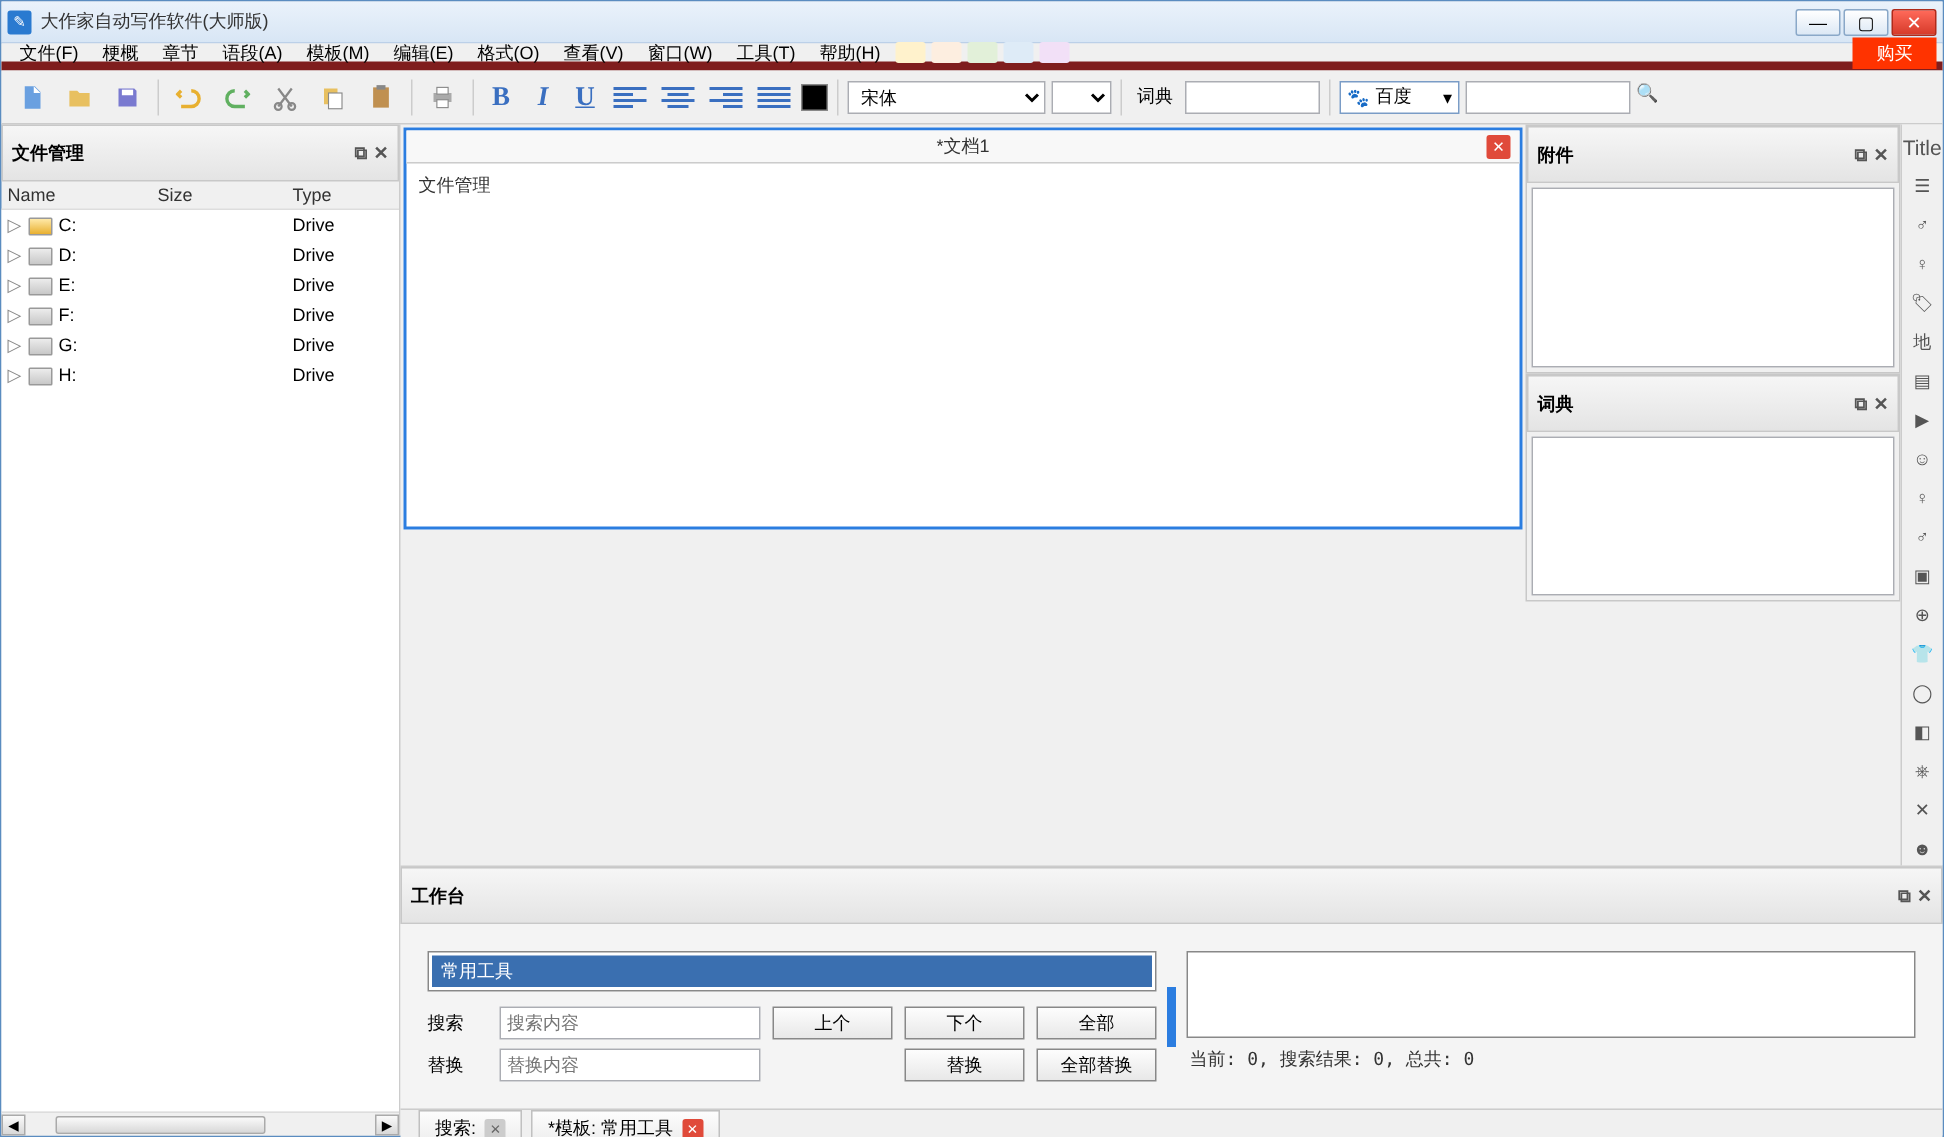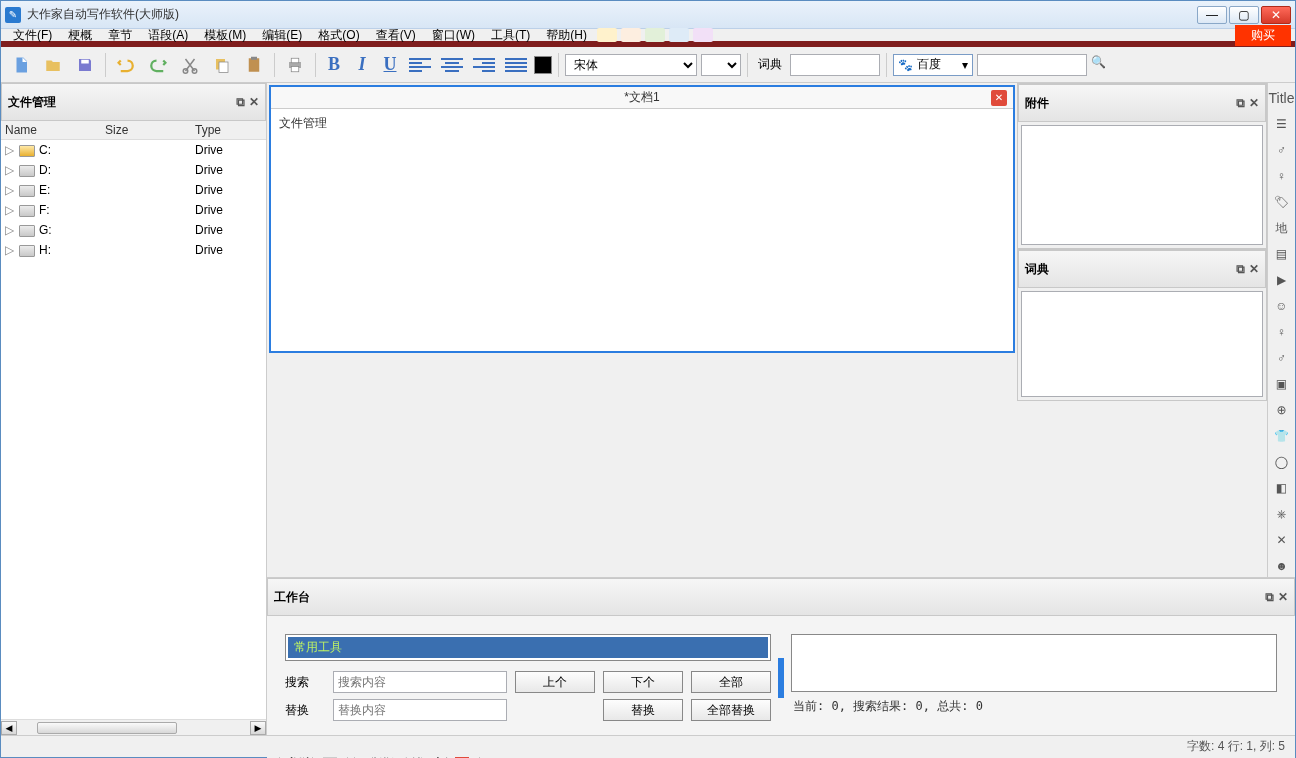--- a/index.html
+++ b/index.html
@@ -56,21 +56,21 @@
 .attach-panel { border:1px solid #c8c8c8; display:flex; flex-direction:column;}
 .attach-body { height: 120px; background:#fff; border:1px solid #abadb3; margin:3px;}
 .dict-body { height: 106px; background:#fff; border:1px solid #abadb3; margin:3px;}
 .iconbar { width:28px; background:#f0f0f0; border-left:1px solid #ccc; display:flex; flex-direction:column; align-items:center; padding-top:4px; gap:4px;}
 .iconbar .ib { width:22px; height:22px; display:flex; align-items:center; justify-content:center; color:#555; border:1px solid transparent; border-radius:3px;}
 .iconbar .lbl { font-size:14px; font-weight:normal; color:#555;}
 .worktable { display:flex; flex-direction:column; border-top:1px solid #ccc;}
 .wt-body { flex:1; display:flex; padding:18px; gap:10px; background:#f4f4f4;}
 .wt-left { flex:1; display:flex; flex-direction:column; gap:10px;}
 .wt-listbox { flex:1; border:1px solid #888; background:#fff; height:190px;}
-.wt-listbox .sel-row { background:#3a6fb0; color:#bef264; padding:2px 6px; margin:2px;}
+.wt-listbox .sel-row { background:#3a6fb0; color:#ffffff; padding:2px 6px; margin:2px;}
 .wt-controls { display:grid; grid-template-columns: 40px 1fr 80px 80px 80px; gap:6px 8px; align-items:center;}
 .wt-controls label { }
 .wt-controls input[type=text] { height:22px; border:1px solid #abadb3; padding:0 4px; background:#fff; width:100%;}
 .wt-controls button { height:22px; border:1px solid #888; background:linear-gradient(#fdfdfd,#e8e8e8);text-align:center;}
 .wt-right { flex:1; display:flex; flex-direction:column;}
 .wt-right .box { flex:1; border:1px solid #888; background:#fff;}
 .wt-right .status { padding:6px 2px; color:#333; font-family: SimSun, monospace;}
 .split-handle { width:6px; background:#2b7de0; align-self:center; height:40px; margin:0 -3px; z-index:2; position:relative;}
 .bottom-tabs { height:28px; display:flex; align-items:center; padding:0 12px; gap:6px; background:#f0f0f0; border-top:1px solid #ccc;}
 .bottom-tabs .tab { border:1px solid #c0c0c0; padding:3px 10px; background:linear-gradient(#fdfdfd,#ececec); display:flex; align-items:center; gap:6px;}
@@ -378,16 +378,13 @@
           <span class="x">✕</span>
         </div>
         <div class="tab">
           <span>*模板: 常用工具</span>
           <span class="x">✕</span>
         </div>
       </div>
     </div>
   </div>
 
-  <div class="statusbar">
-    <span>字数: 4 行: 1, 列: 5</span>
-  </div>
 </div>
 
 </body></html>

